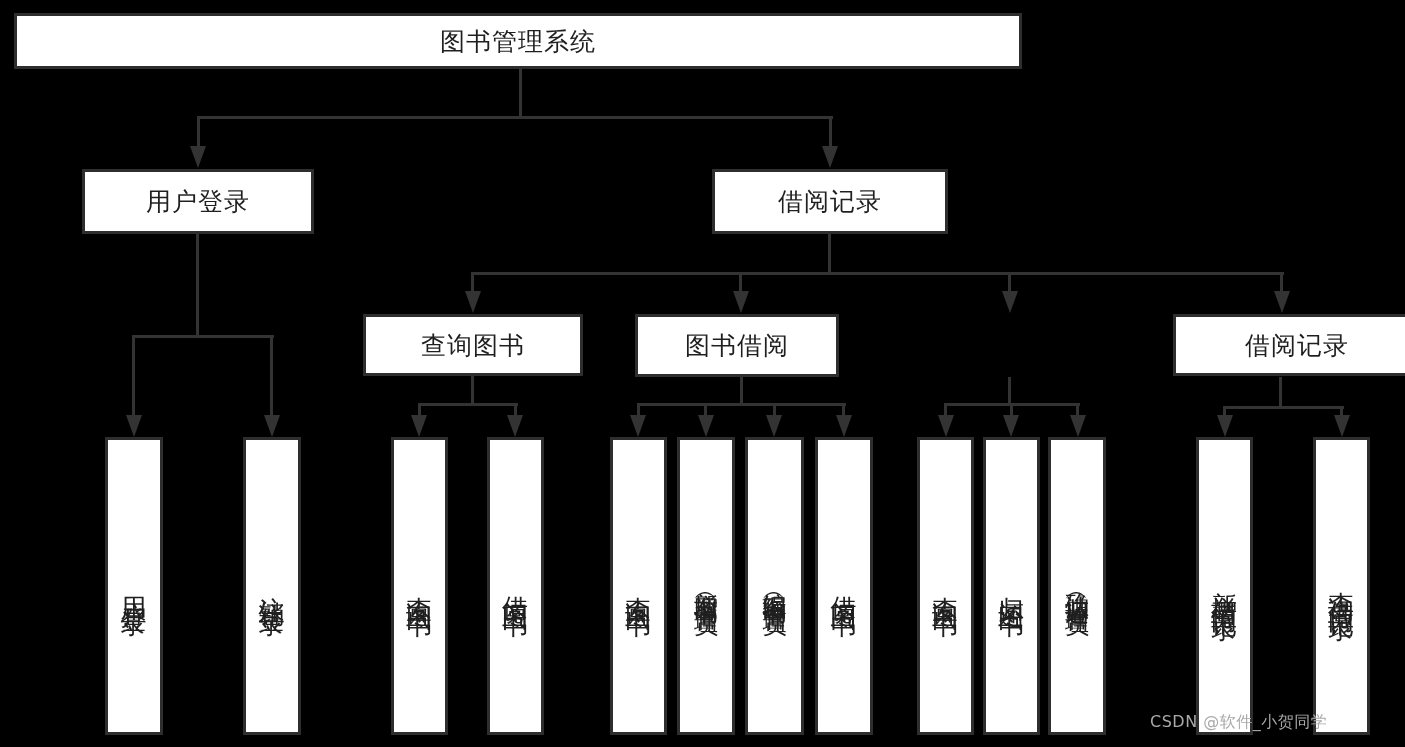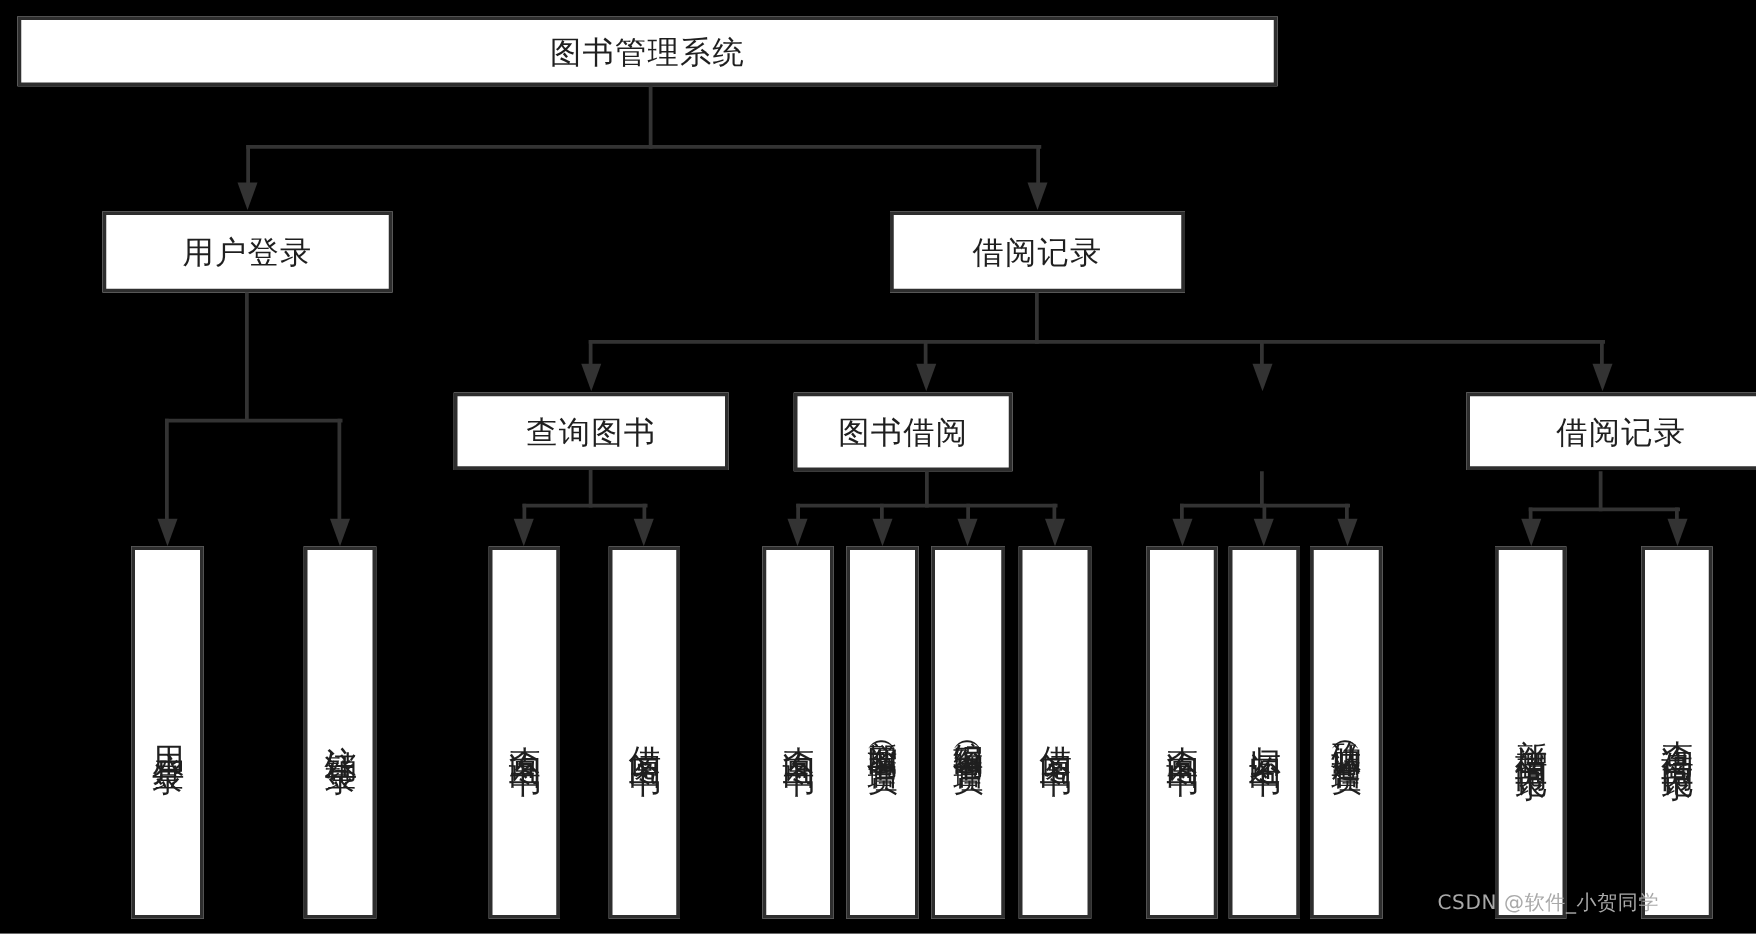--- a/index.html
+++ b/index.html
@@ -39,21 +39,21 @@
   <div class="box" style="left:82px;top:169px;width:232px;height:65px">
     <span class="hlabel">用户登录</span>
   </div>
   <div class="box" style="left:712px;top:169px;width:236px;height:65px">
     <span class="hlabel">借阅记录</span>
   </div>
 
   <div class="box" style="left:363px;top:314px;width:220px;height:62px">
     <span class="hlabel">查询图书</span>
   </div>
-  <div class="box" style="left:635px;top:314px;width:175px;height:63px">
+  <div class="box" style="left:635px;top:314px;width:204px;height:63px">
     <span class="hlabel">图书借阅</span>
   </div>
   <div class="box" style="left:1173px;top:314px;width:248px;height:62px">
     <span class="hlabel">借阅记录</span>
   </div>
 
   <div class="box" style="left:105px;top:437px;width:58px;height:298px">
     <span class="vlabel">用户登录</span>
   </div>
   <div class="box" style="left:243px;top:437px;width:58px;height:298px">

